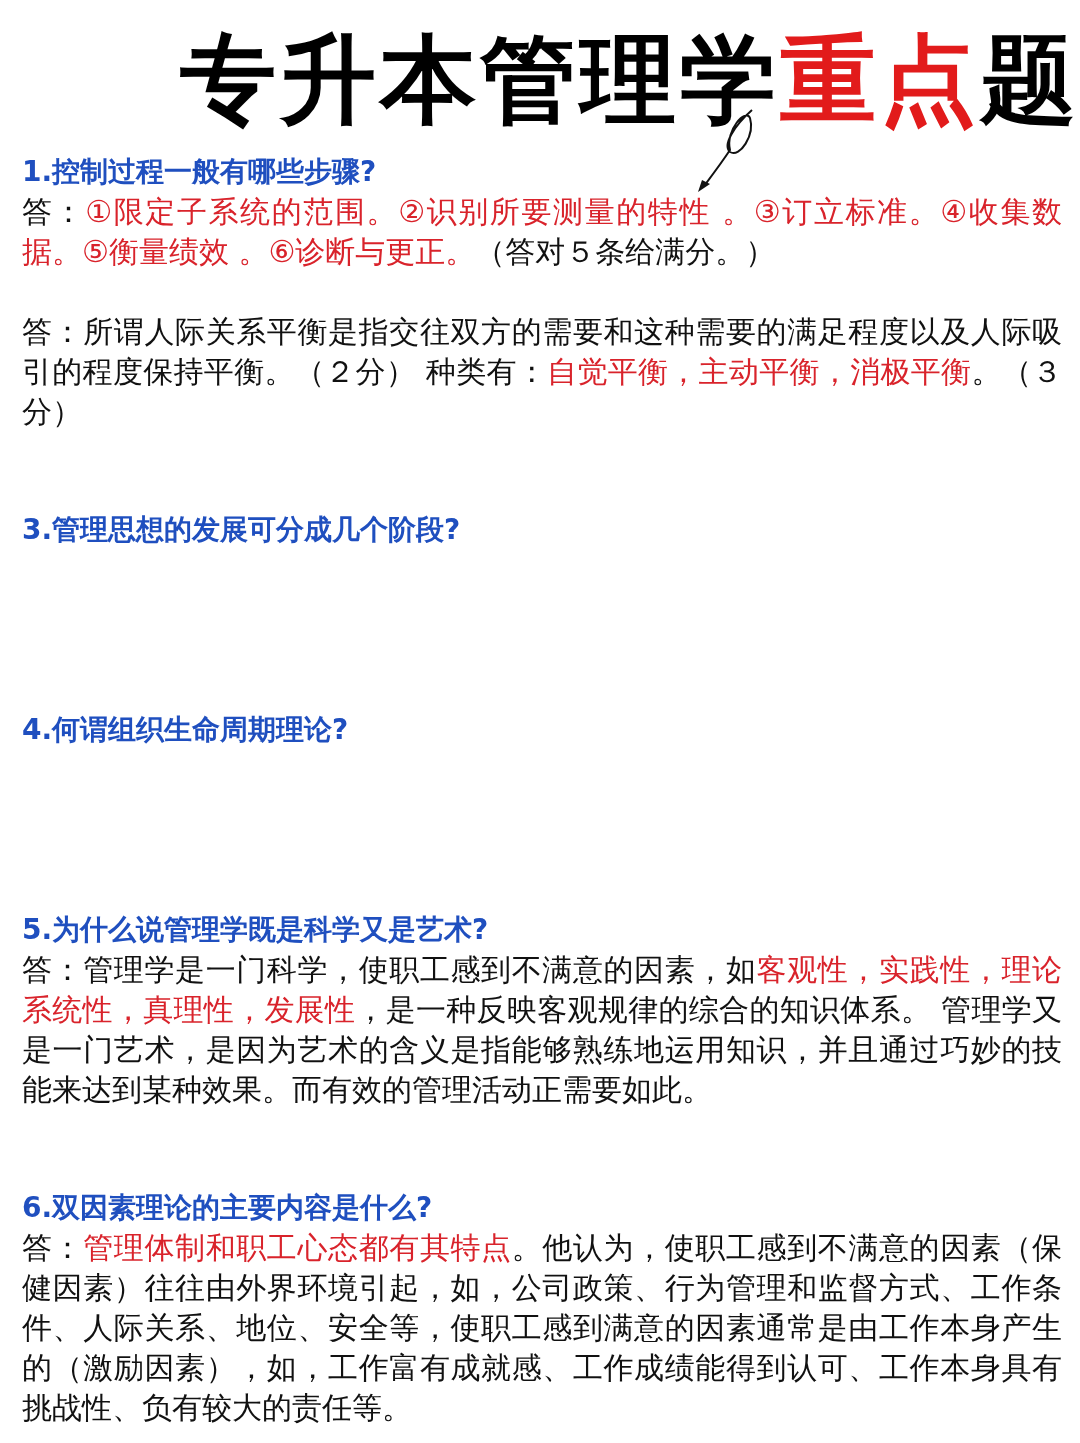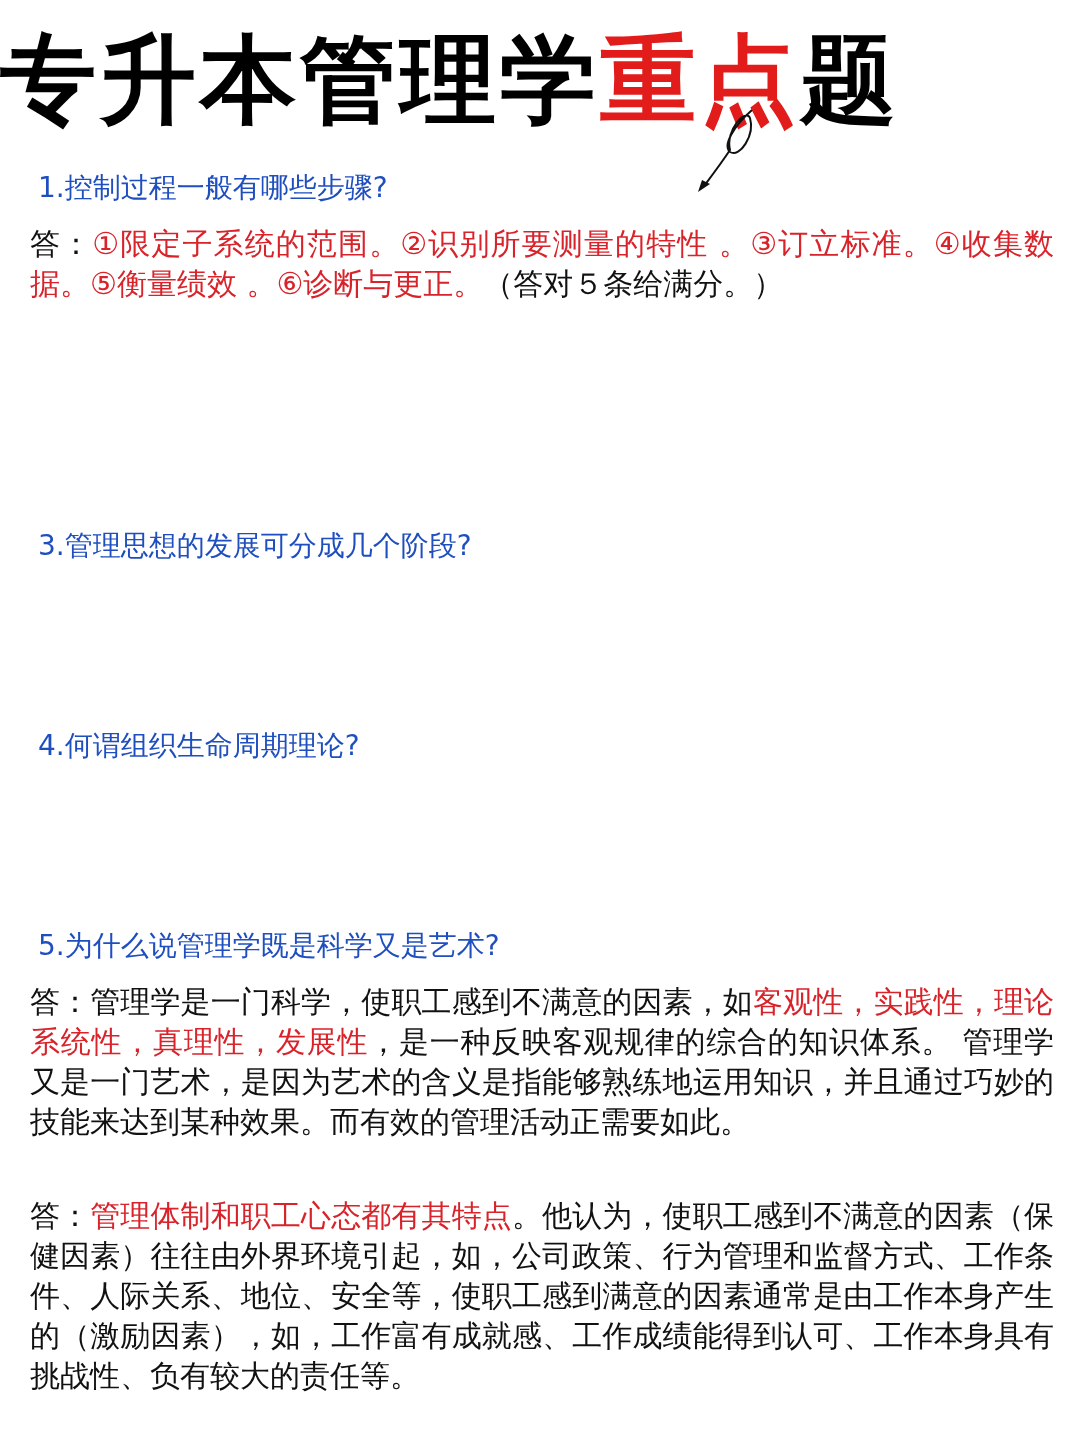--- a/index.html
+++ b/index.html
@@ -2,33 +2,33 @@
 <html><head>
 <meta charset="utf-8">
 <style>
   html, body { margin: 0; padding: 0; }
   body {
     width: 1080px; height: 1443px; background: #ffffff; position: relative; overflow: hidden;
     font-family: "DejaVu Sans", "Liberation Sans", sans-serif;
     color: #111111;
   }
   .title {
-    position: absolute; left: 0; top: 20px; width: 1080px; text-align: left;
+    position: absolute; left: 0; top: 20px; width: 1080px; text-align: right;
     font-family: "DejaVu Sans", sans-serif; font-weight: bold;
     font-size: 96px; letter-spacing: 4px; line-height: 120px; color: #000;
   }
   .title .hl { color: #e21b1b; }
   .arrow { position: absolute; left: 680px; top: 90px; width: 130px; height: 110px; }
   .qa { position: absolute; left: 22px; width: 1040px; }
   .q {
-    font-size: 28px; line-height: 40px; color: #1f4fbf; font-weight: normal;
-    margin: 16px;
+    font-size: 28px; line-height: 40px; color: #1f4fbf; font-weight: bold;
+    margin: 0;
   }
   .a {
-    font-size: 30px; line-height: 40px; color: #111; margin: 8px;
+    font-size: 30px; line-height: 40px; color: #111; margin: 0;
     text-align: justify;
   }
   .a .red { color: #d9232b; }
 </style>
 </head>
 <body>
 
 <div class="title">
   <span>专升本管理学</span><span class="hl">重点</span><span>题</span>
 </div>
@@ -37,30 +37,32 @@
   <path d="M72 20 C 55 35, 42 55, 50 62 C 60 68, 75 45, 70 28 C 66 18, 45 40, 50 60 C 40 75, 30 88, 24 96" fill="none" stroke="#111" stroke-width="2"></path>
   <polygon points="18,102 30,94 22,90" fill="#111"></polygon>
 </svg>
 
 <div class="qa" style="top:152px;">
   <p class="q">1.控制过程一般有哪些步骤?</p>
   <p class="a"><span>答：</span><span class="red">①限定子系统的范围。②识别所要测量的特性 。③订立标准。④收集数据。⑤衡量绩效 。⑥诊断与更正。</span><span>（答对５条给满分。）</span></p>
 </div>
 
 <div class="qa" style="top:312px;">
+  <p class="a"><span>答：所谓人际关系平衡是指交往双方的需要和这种需要的满足程度以及人际吸引的程度保持平衡。（２分） 种类有：</span><span class="red">自觉平衡，主动平衡，消极平衡</span><span>。（３分）</span></p>
 </div>
 
 <div class="qa" style="top:510px;">
   <p class="q">3.管理思想的发展可分成几个阶段?</p>
 </div>
 
 <div class="qa" style="top:710px;">
   <p class="q">4.何谓组织生命周期理论?</p>
 </div>
 
 <div class="qa" style="top:910px;">
   <p class="q">5.为什么说管理学既是科学又是艺术?</p>
   <p class="a"><span>答：管理学是一门科学，使职工感到不满意的因素，如</span><span class="red">客观性，实践性，理论系统性，真理性，发展性</span><span>，是一种反映客观规律的综合的知识体系。 管理学又是一门艺术，是因为艺术的含义是指能够熟练地运用知识，并且通过巧妙的技能来达到某种效果。而有效的管理活动正需要如此。</span></p>
 </div>
 
 <div class="qa" style="top:1188px;">
+  <p class="q">6.双因素理论的主要内容是什么?</p>
   <p class="a"><span>答：</span><span class="red">管理体制和职工心态都有其特点</span><span>。他认为，使职工感到不满意的因素（保健因素）往往由外界环境引起，如，公司政策、行为管理和监督方式、工作条件、人际关系、地位、安全等，使职工感到满意的因素通常是由工作本身产生的（激励因素），如，工作富有成就感、工作成绩能得到认可、工作本身具有挑战性、负有较大的责任等。</span></p>
 </div>
 
 </body></html>

